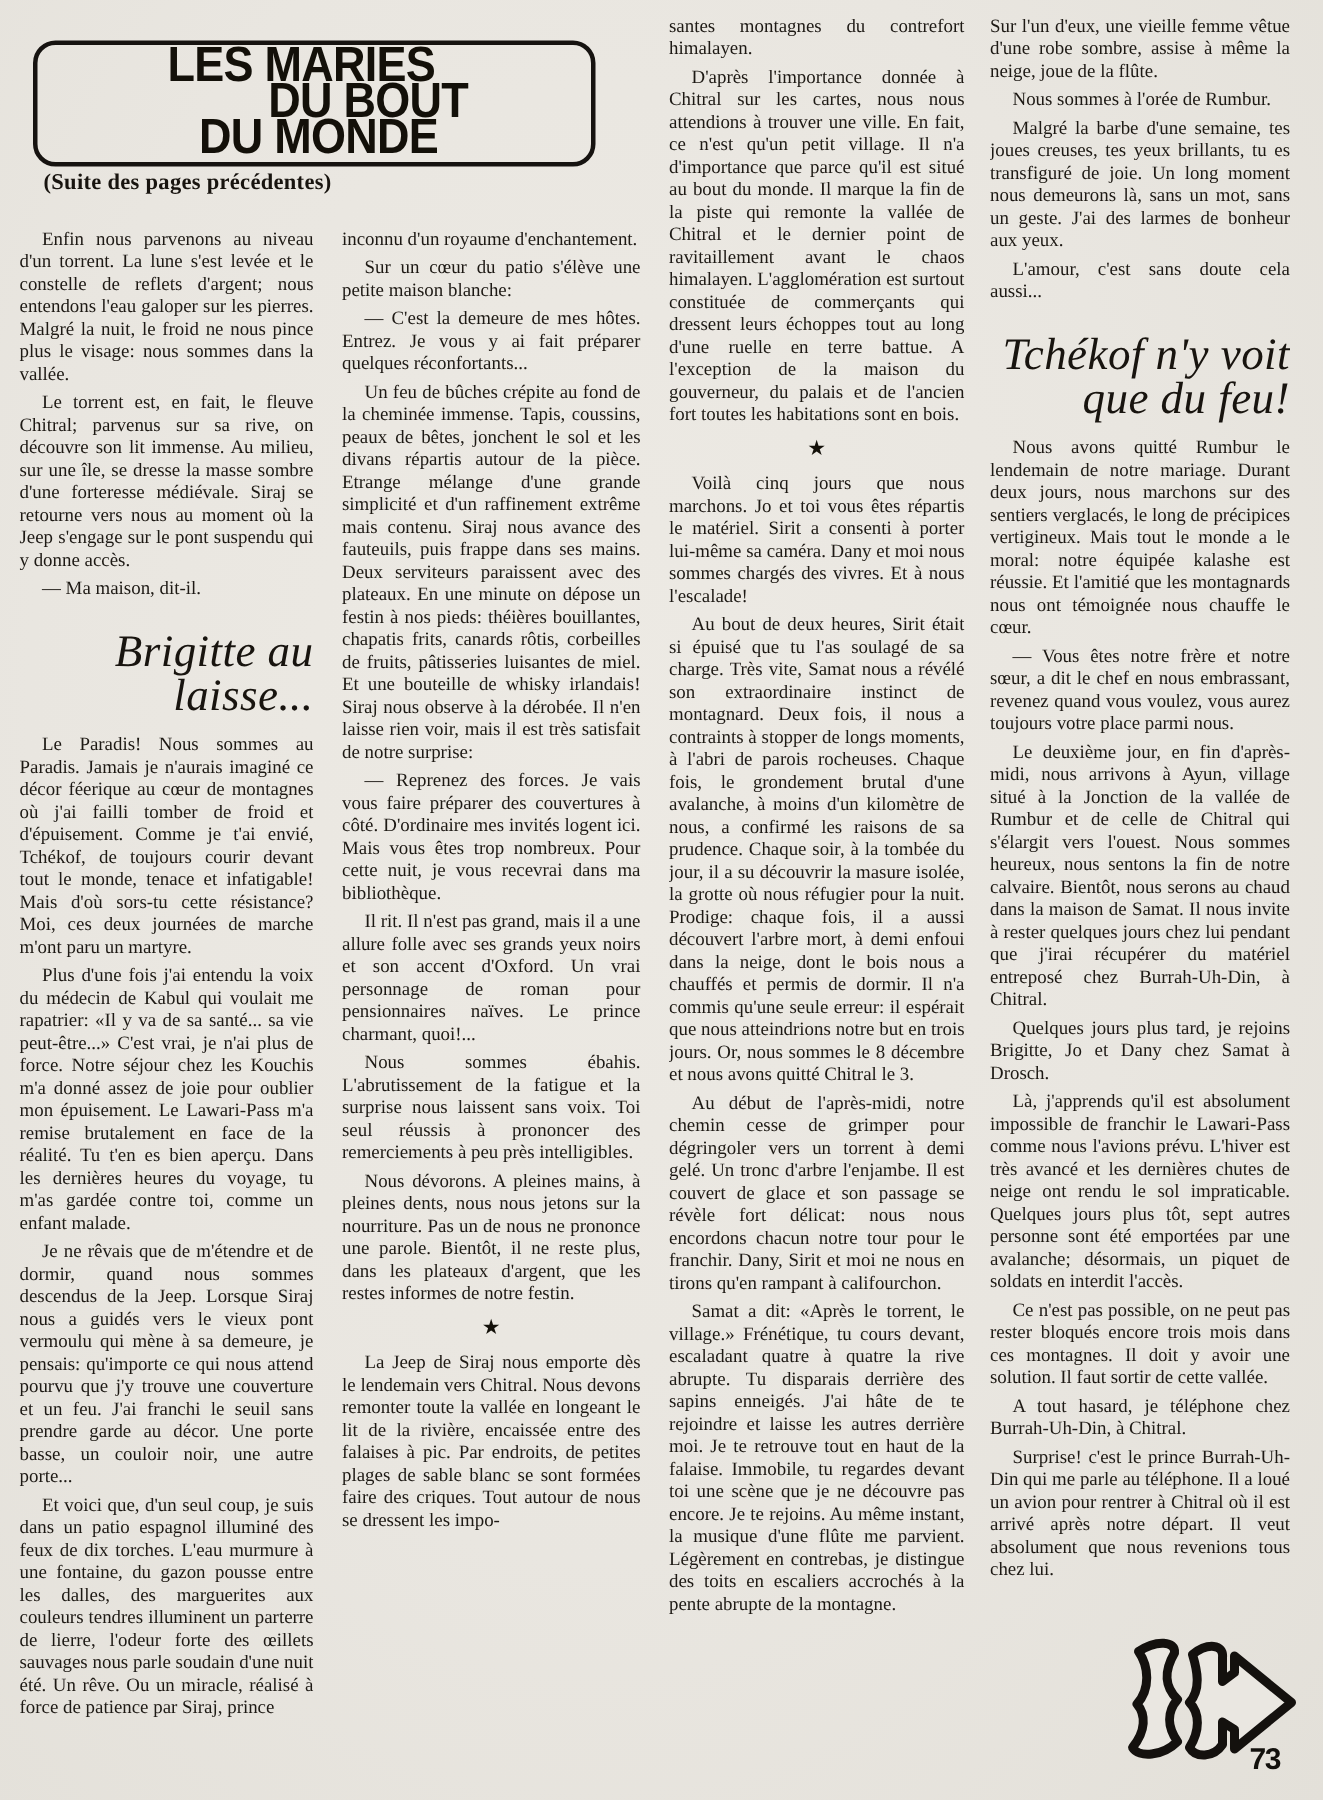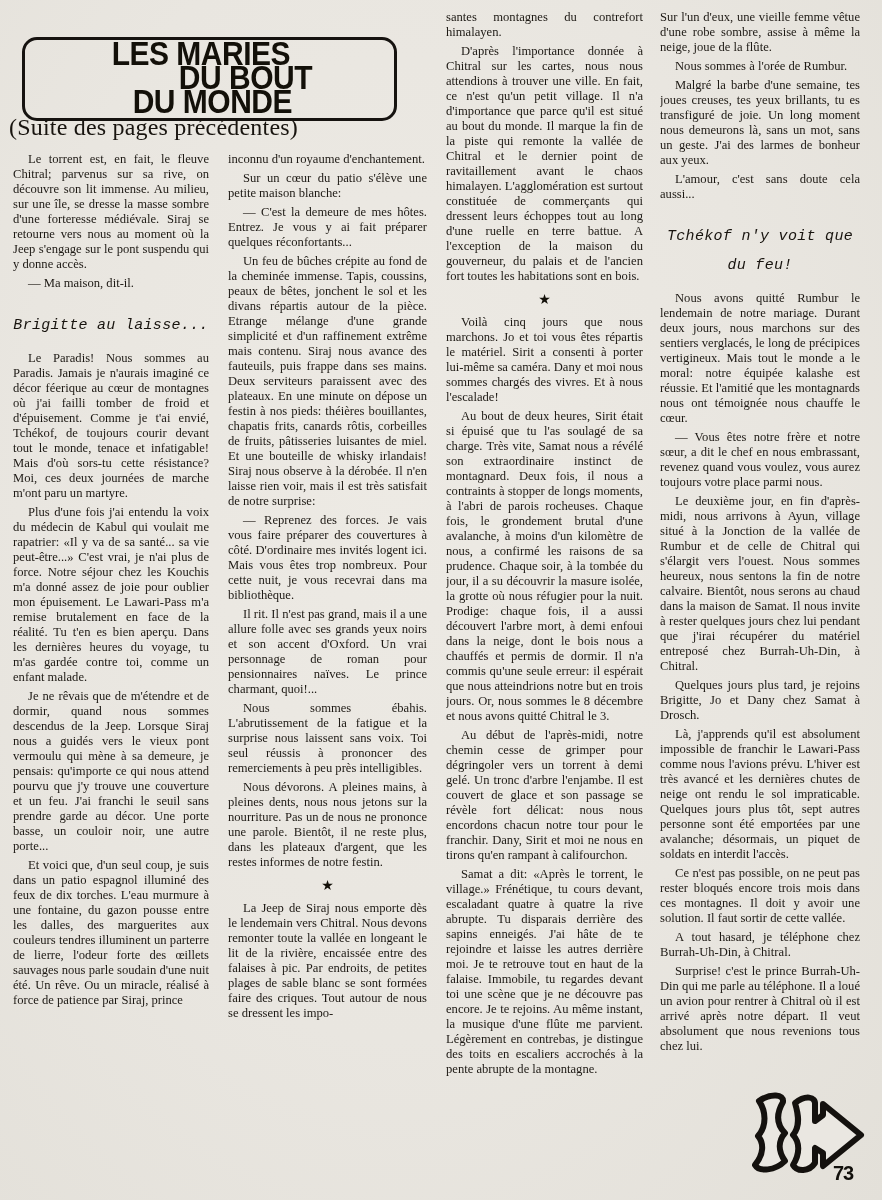--- a/index.html
+++ b/index.html
@@ -10,62 +10,62 @@
     overflow:hidden;
   }
   .page{
     position:relative;width:882px;height:1200px;
     background:#eae7e1;
     background:radial-gradient(ellipse at 45% 40%, #edeae4 0%, #e9e6e0 55%, #e3e0d9 100%);
     color:#1c1813;
   }
   
   .title-box{
-    position:absolute;left:22px;top:37px;width:369px;height:76px;
+    position:absolute;left:22px;top:27px;width:369px;height:76px;
     border:3px solid #161310;border-radius:15px;
     padding-top:2px;
   }
   .title-line{
     text-align:right;
     font-family:"Liberation Sans", sans-serif;
     font-weight:900;
     font-size:30px;line-height:24px;
     letter-spacing:-0.5px;
     color:#131009;
     transform:scaleY(1.1);
     transform-origin:center;
     white-space:nowrap;
   }
   .tl1{margin-right:104px;}
   .tl2{margin-right:82px;}
   .tl3{margin-right:102px;}
   .subtitle{
-    position:absolute;left:9px;top:114px;
-    font-weight:normal;font-size:24px;color:#18140f;
+    position:absolute;left:29px;top:114px;
+    font-weight:bold;font-size:15px;color:#18140f;
     letter-spacing:0.2px;
   }
   
   .col{
     position:absolute;
     text-align:justify;
     font-size:12.6px;line-height:15px;
     overflow:hidden;
     color:#1d1914;
   }
   .col p{margin:0 0 4px 0;text-indent:15px;}
   .col p.noindent{text-indent:0;}
   .col1{left:13px;top:152px;width:196px;height:996px;}
   .col2{left:228px;top:152px;width:199px;height:996px;}
   .col3{left:446px;top:10px;width:197px;height:1140px;}
   .col4{left:660px;top:10px;width:200px;height:1140px;}
   .colhead{
-    font-family:Liberation Mono, monospace;
+    font-family:Liberation Serif, serif;
     font-style:italic;font-weight:normal;
-    font-size:15px;line-height:29px;
-    text-align:center;text-indent:0;
+    font-size:30px;line-height:29px;
+    text-align:right;text-indent:0;
     letter-spacing:0.3px;
     margin:20px 0 11px 0;
     color:#18140f;
   }
   .star{
     text-align:center;font-size:14px;line-height:14px;
     margin:9px 0 8px 0;text-indent:0;color:#131009;
   }
   
   .logo{position:absolute;left:742px;top:1090px;width:128px;height:90px;}
@@ -83,20 +83,21 @@
 
   <div class="title-box">
     <div class="title-line tl1">LES MARIES</div>
     <div class="title-line tl2">DU BOUT</div>
     <div class="title-line tl3">DU MONDE</div>
   </div>
 
   <div class="subtitle">(Suite des pages précédentes)</div>
 
   <div class="col col1">
+      <p>Enfin nous parvenons au niveau d'un torrent. La lune s'est levée et le constelle de reflets d'argent; nous entendons l'eau galoper sur les pierres. Malgré la nuit, le froid ne nous pince plus le visage: nous sommes dans la vallée.</p>
       <p>Le torrent est, en fait, le fleuve Chitral; parvenus sur sa rive, on découvre son lit immense. Au milieu, sur une île, se dresse la masse sombre d'une forteresse médiévale. Siraj se retourne vers nous au moment où la Jeep s'engage sur le pont suspendu qui y donne accès.</p>
       <p>— Ma maison, dit-il.</p>
       <h2 class="colhead">Brigitte au laisse...</h2>
       <p>Le Paradis! Nous sommes au Paradis. Jamais je n'aurais imaginé ce décor féerique au cœur de montagnes où j'ai failli tomber de froid et d'épuisement. Comme je t'ai envié, Tchékof, de toujours courir devant tout le monde, tenace et infatigable! Mais d'où sors-tu cette résistance? Moi, ces deux journées de marche m'ont paru un martyre.</p>
       <p>Plus d'une fois j'ai entendu la voix du médecin de Kabul qui voulait me rapatrier: «Il y va de sa santé... sa vie peut-être...» C'est vrai, je n'ai plus de force. Notre séjour chez les Kouchis m'a donné assez de joie pour oublier mon épuisement. Le Lawari-Pass m'a remise brutalement en face de la réalité. Tu t'en es bien aperçu. Dans les dernières heures du voyage, tu m'as gardée contre toi, comme un enfant malade.</p>
       <p>Je ne rêvais que de m'étendre et de dormir, quand nous sommes descendus de la Jeep. Lorsque Siraj nous a guidés vers le vieux pont vermoulu qui mène à sa demeure, je pensais: qu'importe ce qui nous attend pourvu que j'y trouve une couverture et un feu. J'ai franchi le seuil sans prendre garde au décor. Une porte basse, un couloir noir, une autre porte...</p>
       <p>Et voici que, d'un seul coup, je suis dans un patio espagnol illuminé des feux de dix torches. L'eau murmure à une fontaine, du gazon pousse entre les dalles, des marguerites aux couleurs tendres illuminent un parterre de lierre, l'odeur forte des œillets sauvages nous parle soudain d'une nuit été. Un rêve. Ou un miracle, réalisé à force de patience par Siraj, prince</p>
     </div>
   <div class="col col2">
       <p class="noindent">inconnu d'un royaume d'enchantement.</p>

